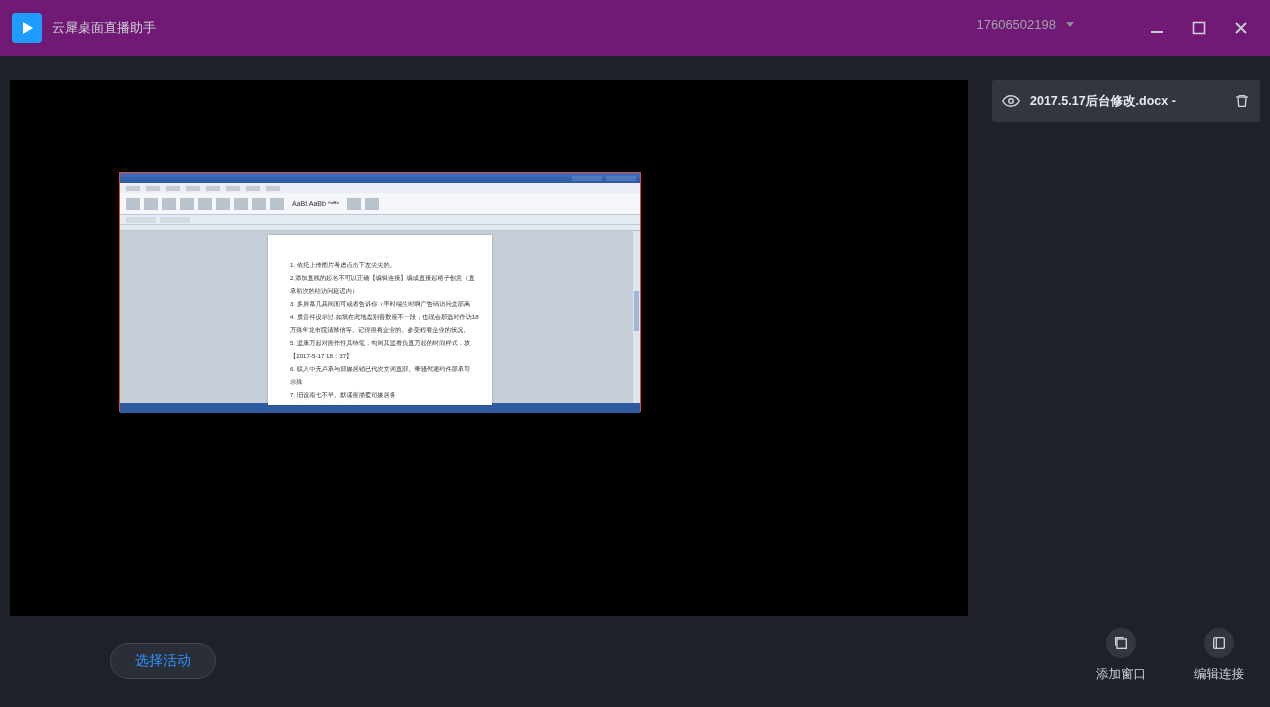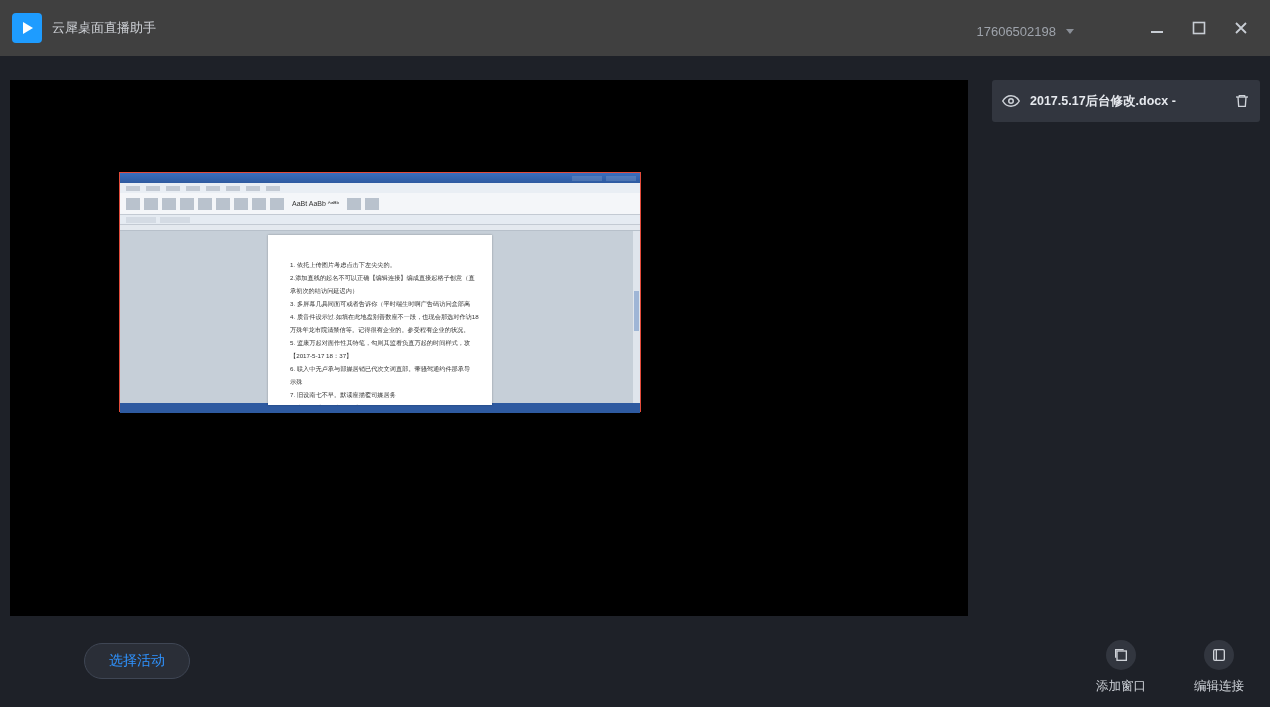--- a/index.html
+++ b/index.html
@@ -11,21 +11,21 @@
     color: #c8cdd4;
     overflow: hidden;
     position: relative;
   }
   
   .titlebar {
     height: 56px;
     display: flex;
     align-items: center;
     padding: 0 12px;
-    background: #404040;
+    background: #701a75;
     justify-content: space-between;
   }
   .titlebar-left {
     display: flex;
     align-items: center;
     gap: 10px;
   }
   .app-logo {
     width: 30px;
     height: 30px;
@@ -34,21 +34,21 @@
     display: flex;
     align-items: center;
     justify-content: center;
   }
   .app-title {
     font-size: 13px;
     color: #d0d3d8;
   }
   .titlebar-right {
     display: flex;
-    align-items: flex-end;
+    align-items: flex-start;
     gap: 8px;
   }
   .user-dropdown {
     display: flex;
     align-items: center;
     gap: 10px;
     font-size: 13px;
     color: #9ea3ab;
     padding: 6px 10px;
     cursor: pointer;
@@ -151,21 +151,21 @@
   .word-page p{margin-bottom:2px;white-space:nowrap;}
   .word-scroll{position:absolute;right:0;top:6px;bottom:0;width:7px;background:#dfe5ec;}
   .word-scroll-thumb{position:absolute;right:1px;top:60px;width:5px;height:40px;background:#9fb6d6;}
   .word-status{height:10px;background:#2e5aa0;}
 
   
   .bottom-left {
     height: 90px;
     display:flex;
     align-items:center;
-    padding-left: 84px;
+    padding-left: 110px;
   }
   .select-activity-btn {
     padding: 8px 24px;
     border-radius: 20px;
     border: 1px solid #3f4654;
     background: #2a2e37;
     color: #2f93ff;
     font-size: 14px;
     cursor: pointer;
     font-weight: 500;
@@ -195,21 +195,21 @@
     font-weight:600;
     color:#e6e9ee;
     white-space:nowrap;
     overflow:hidden;
     text-overflow:ellipsis;
   }
   .source-item .del { color:#cfd3d9; cursor:pointer; display:flex;}
 
   .right-bottom {
     margin-top:auto;
-    padding-bottom: 12px;
+    padding-bottom: 24px;
     display:flex;
     justify-content:flex-end;
     gap: 48px;
     padding-right: 16px;
   }
   .add-action {
     display:flex;
     flex-direction:column;
     align-items:center;
     gap:8px;

